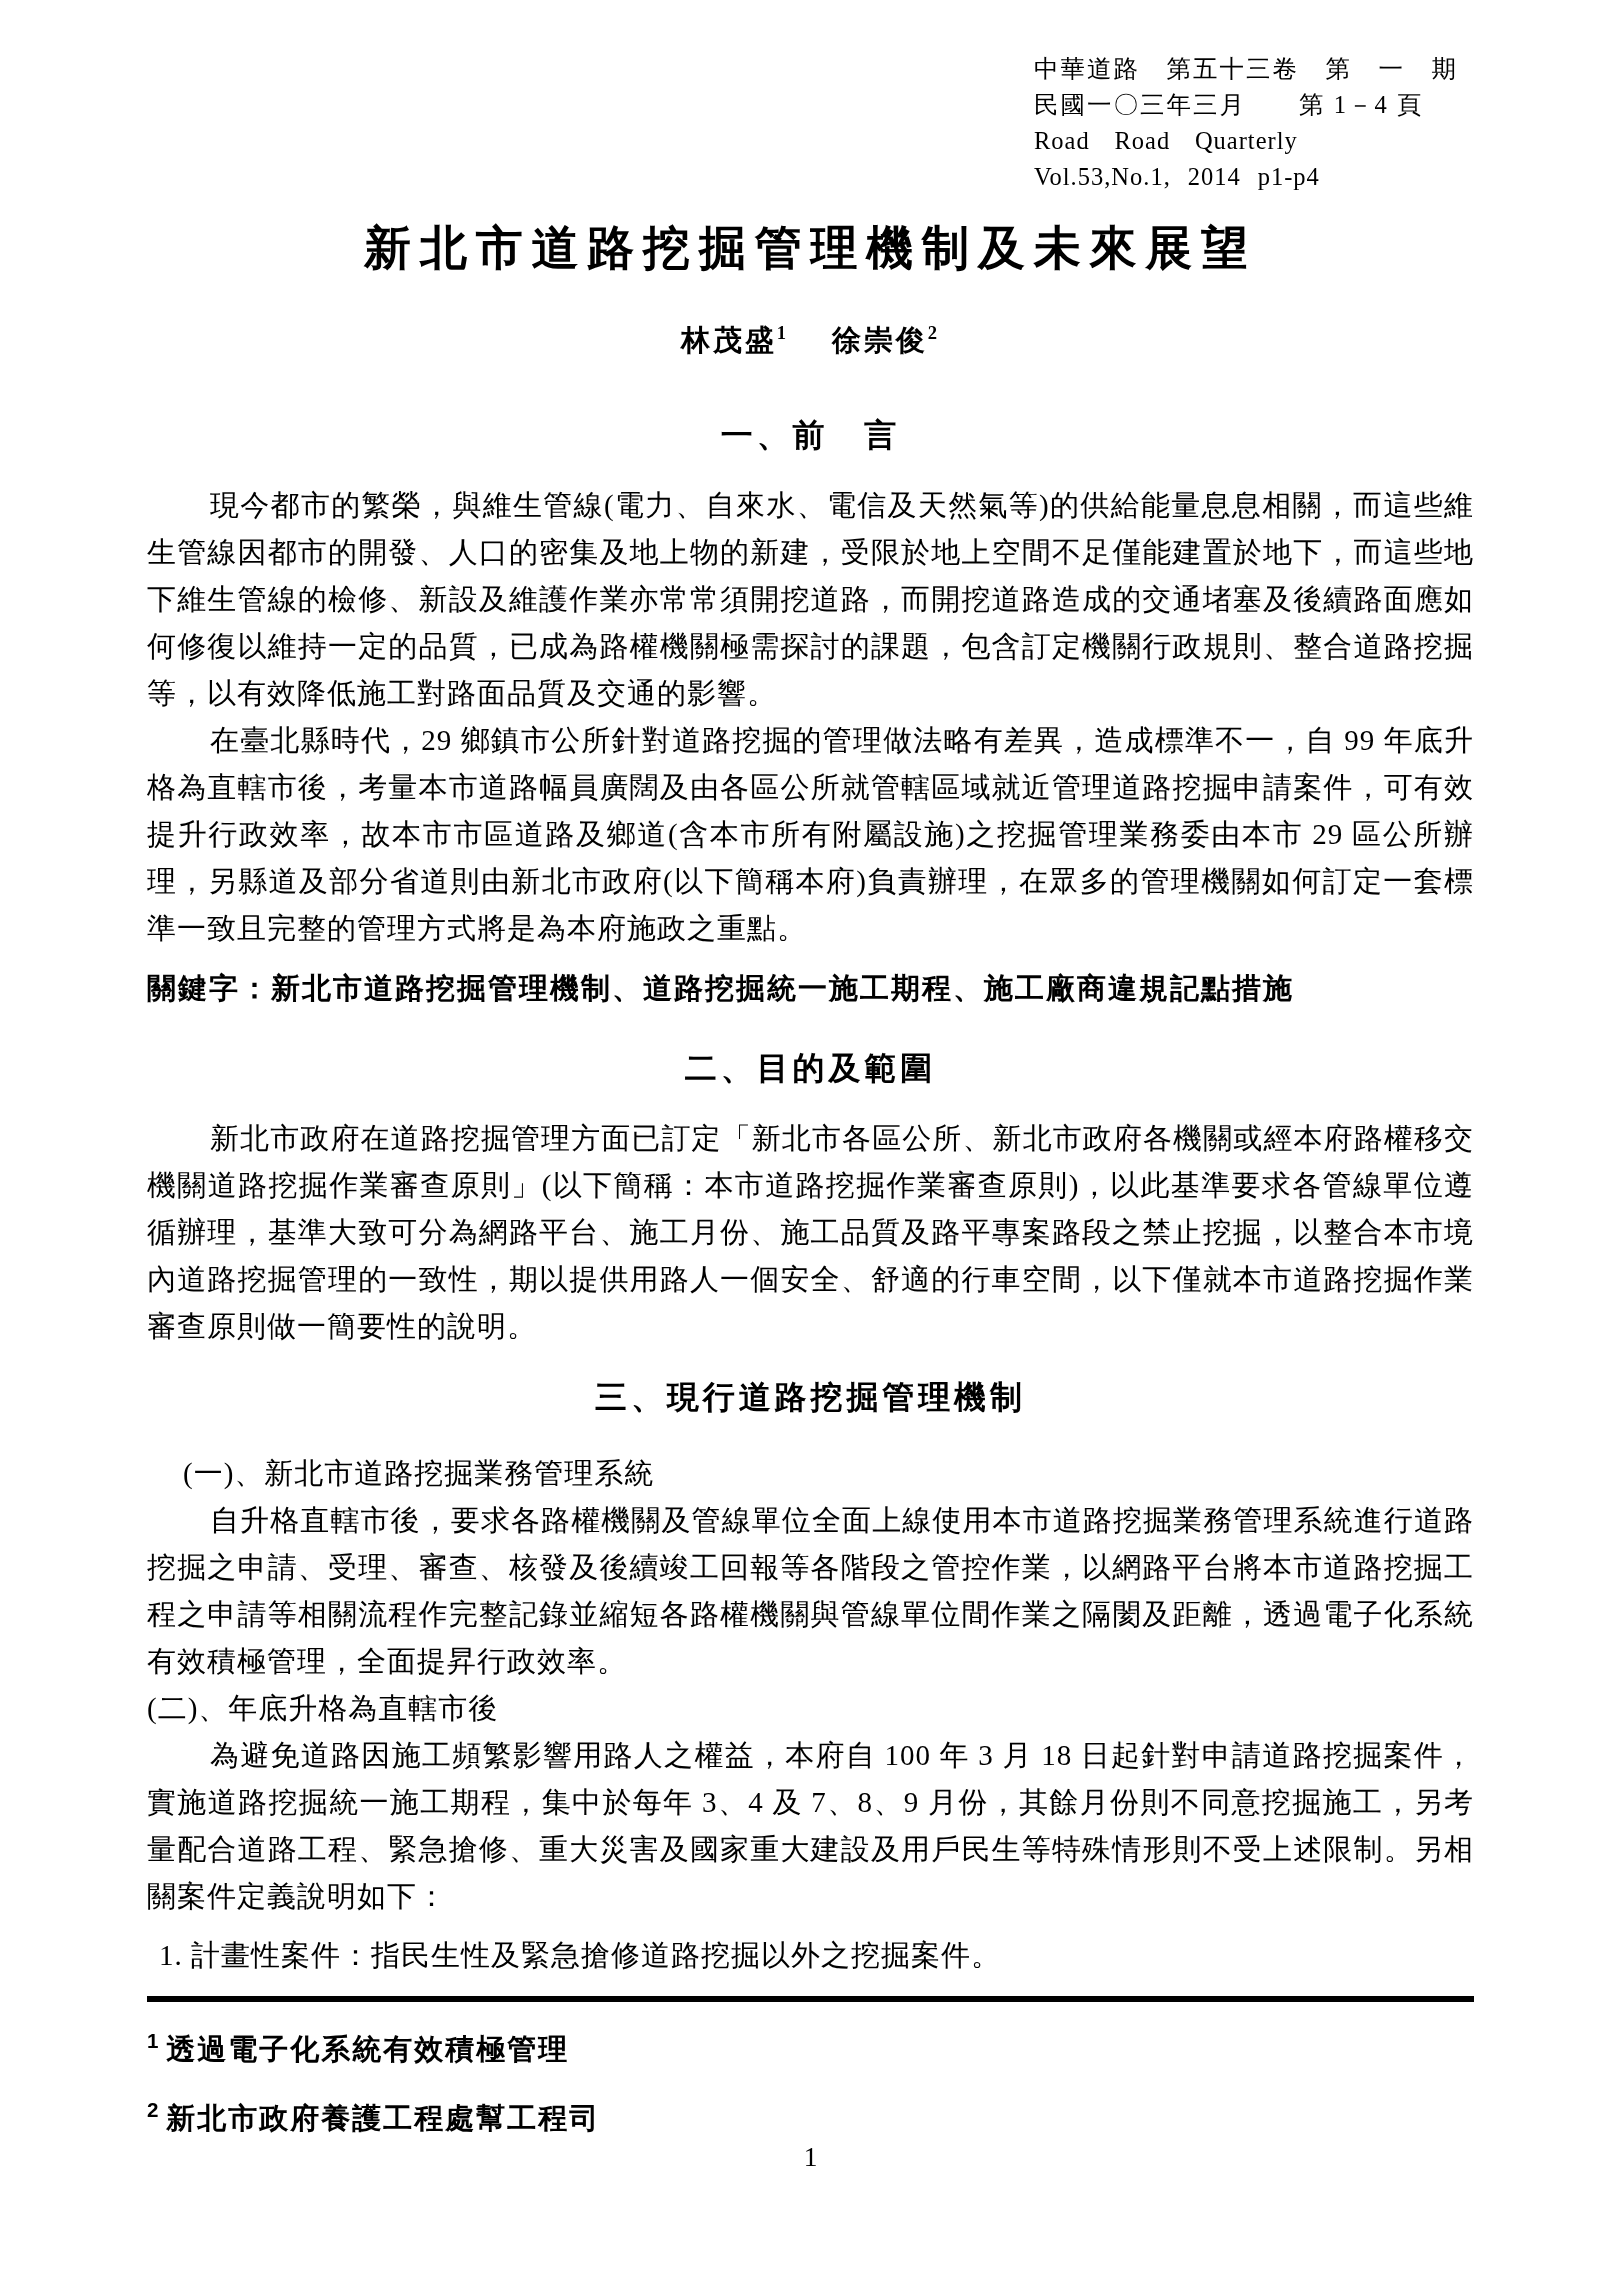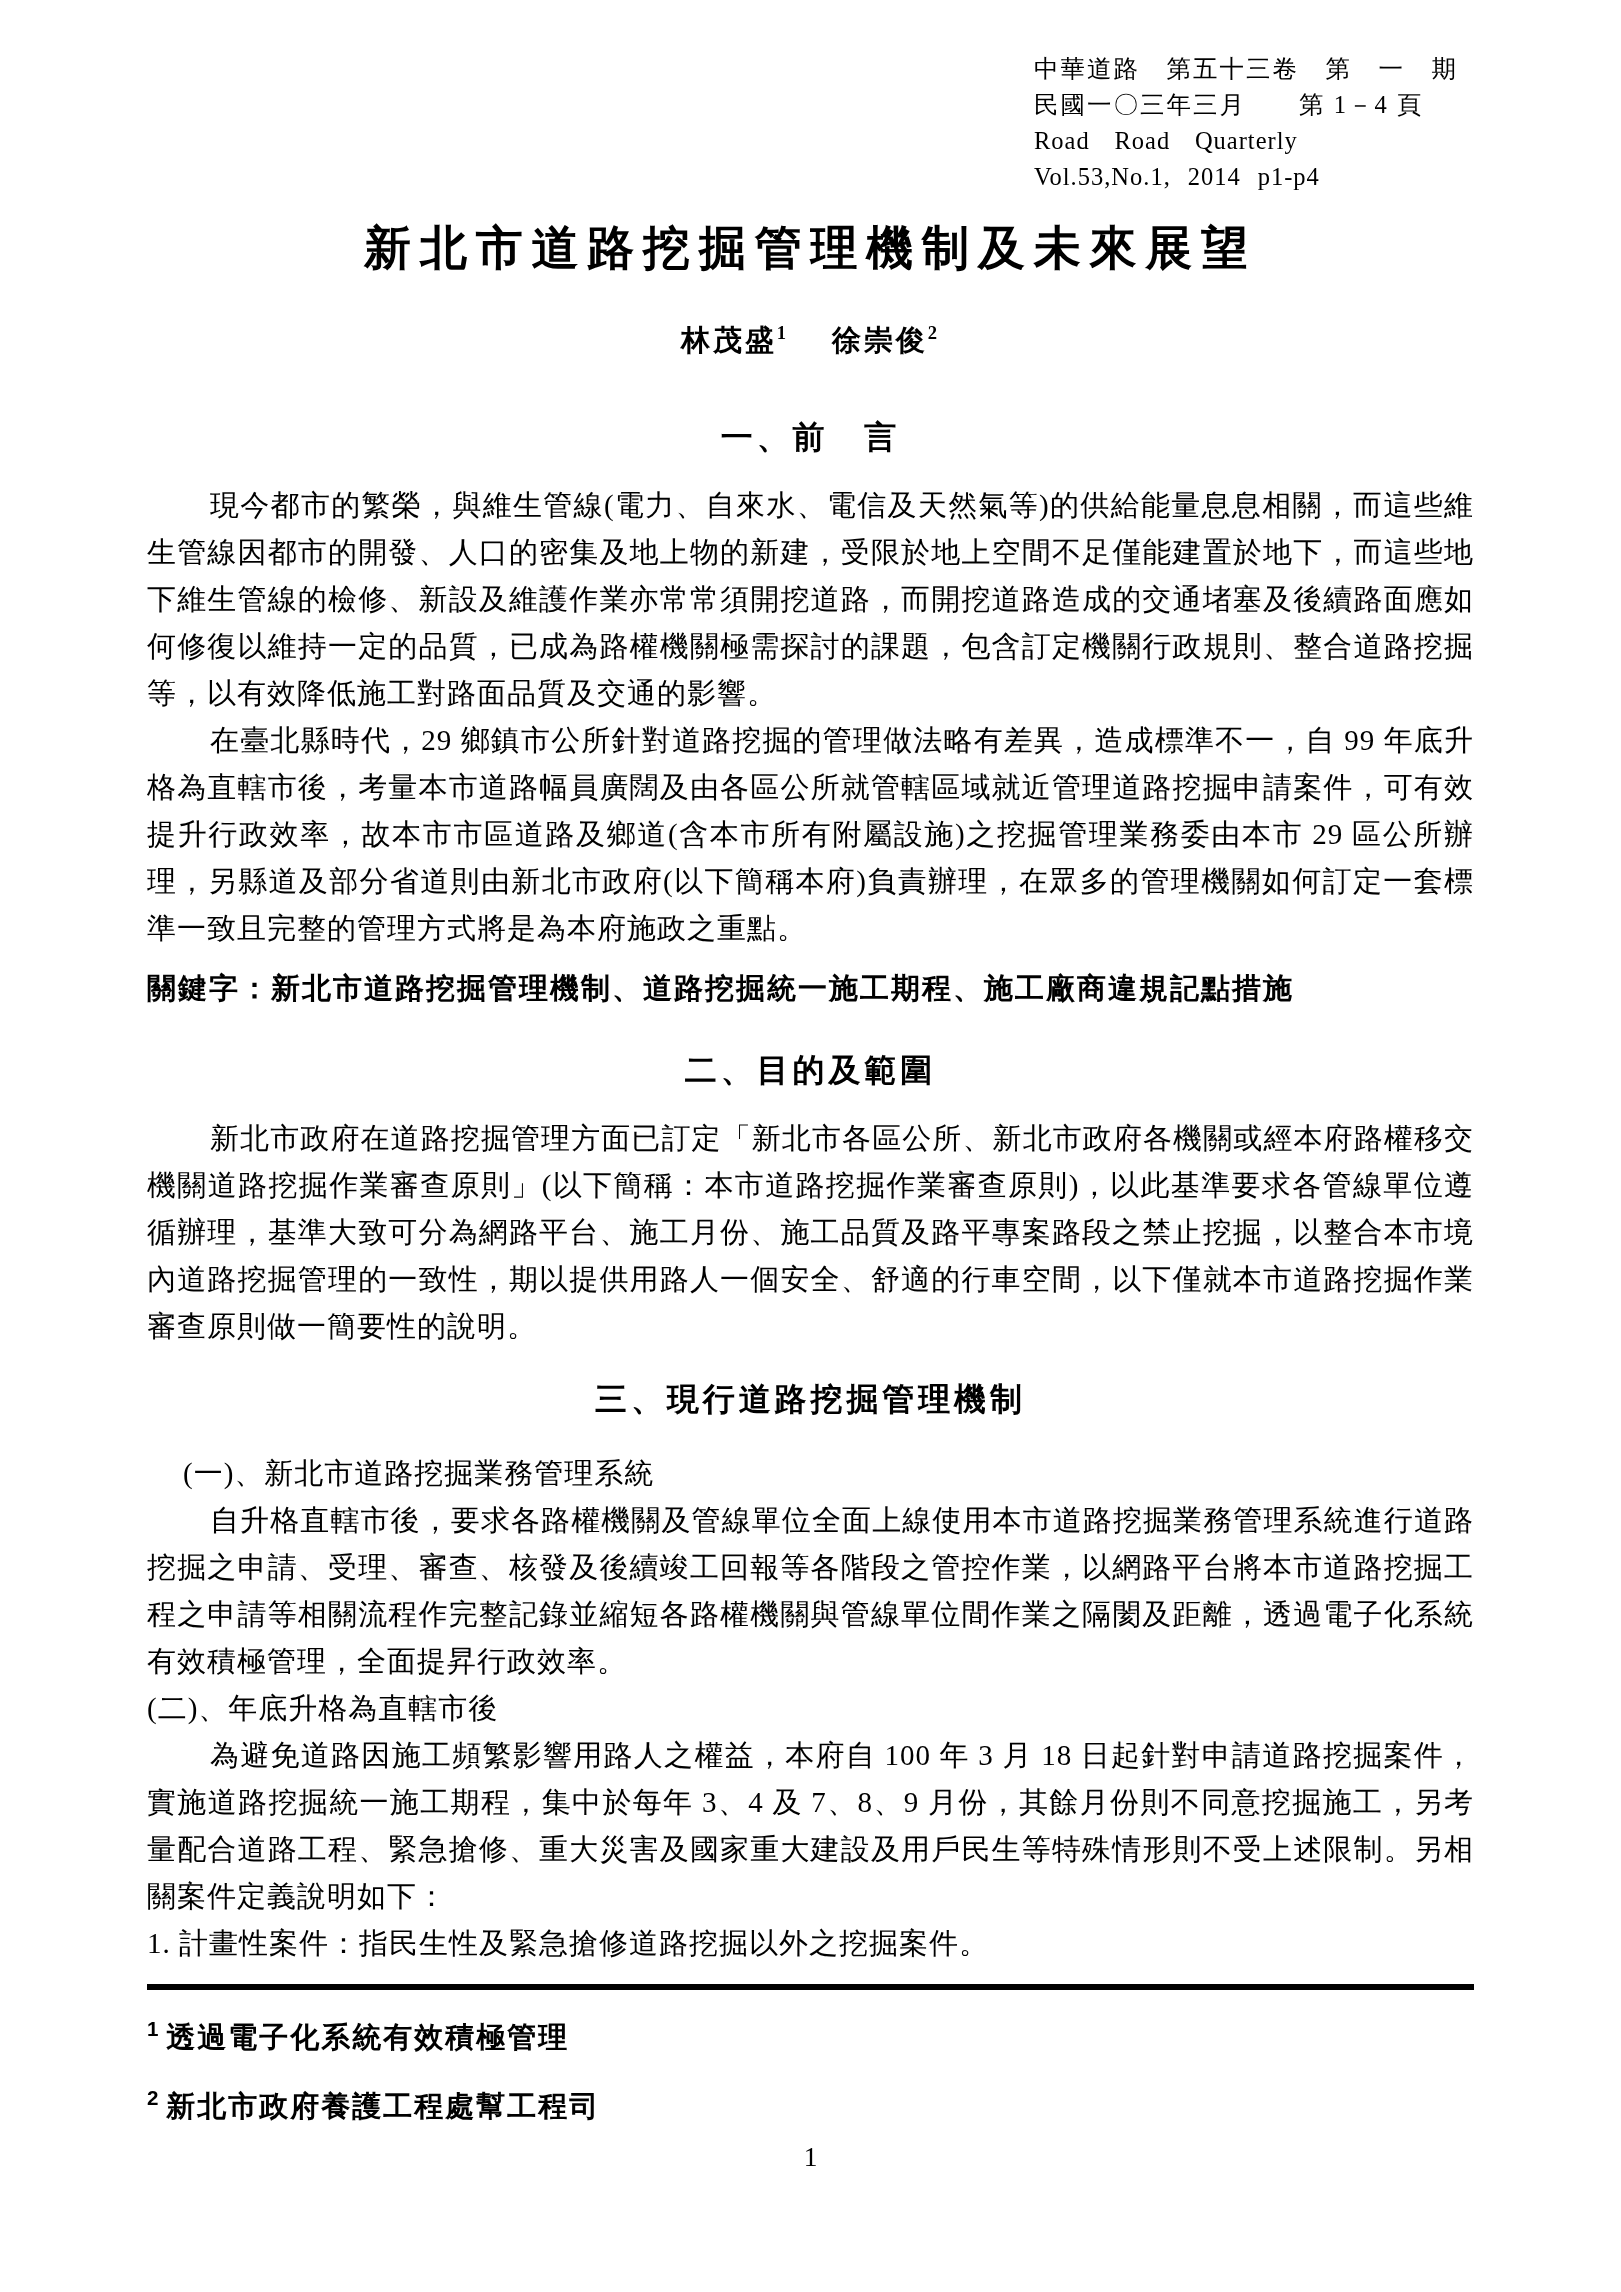--- a/index.html
+++ b/index.html
@@ -45,21 +45,21 @@
     font-size: 29px;
     font-weight: bold;
     letter-spacing: 2.9px;
     line-height: 37px;
   }
   .author + .author { margin-left: 43px; }
   .author sup { font-size: 18.6px; font-weight: bold; }
   .sec-heading {
     margin: 0;
     text-align: center;
-    font-family: Liberation Sans, sans-serif;
+    font-family: Liberation Mono, monospace;
     font-size: 32px;
     font-weight: bold;
     letter-spacing: 3.9px;
     line-height: 43px;
   }
   .sec-heading.intro { margin-top: 57px; }
   .sec-heading.purpose { margin-top: 39px; }
   .sec-heading.mechanism { margin-top: 27.4px; }
   .para {
     margin: 0;
@@ -79,21 +79,21 @@
     line-height: 43px;
   }
   .subsec-title {
     margin: 0;
     font-size: 29px;
     line-height: 47px;
     letter-spacing: 1px;
   }
   .subsec-title.first { margin-top: 29px; margin-left: 36px; }
   .list-item {
-    margin: 0;
+    margin: 12px;
     font-size: 29px;
     line-height: 47px;
     letter-spacing: 1px;
   }
   .footnote-divider {
     margin-top: 17.6px;
     height: 5.9px;
     background: #000000;
     width: 100%;
   }

